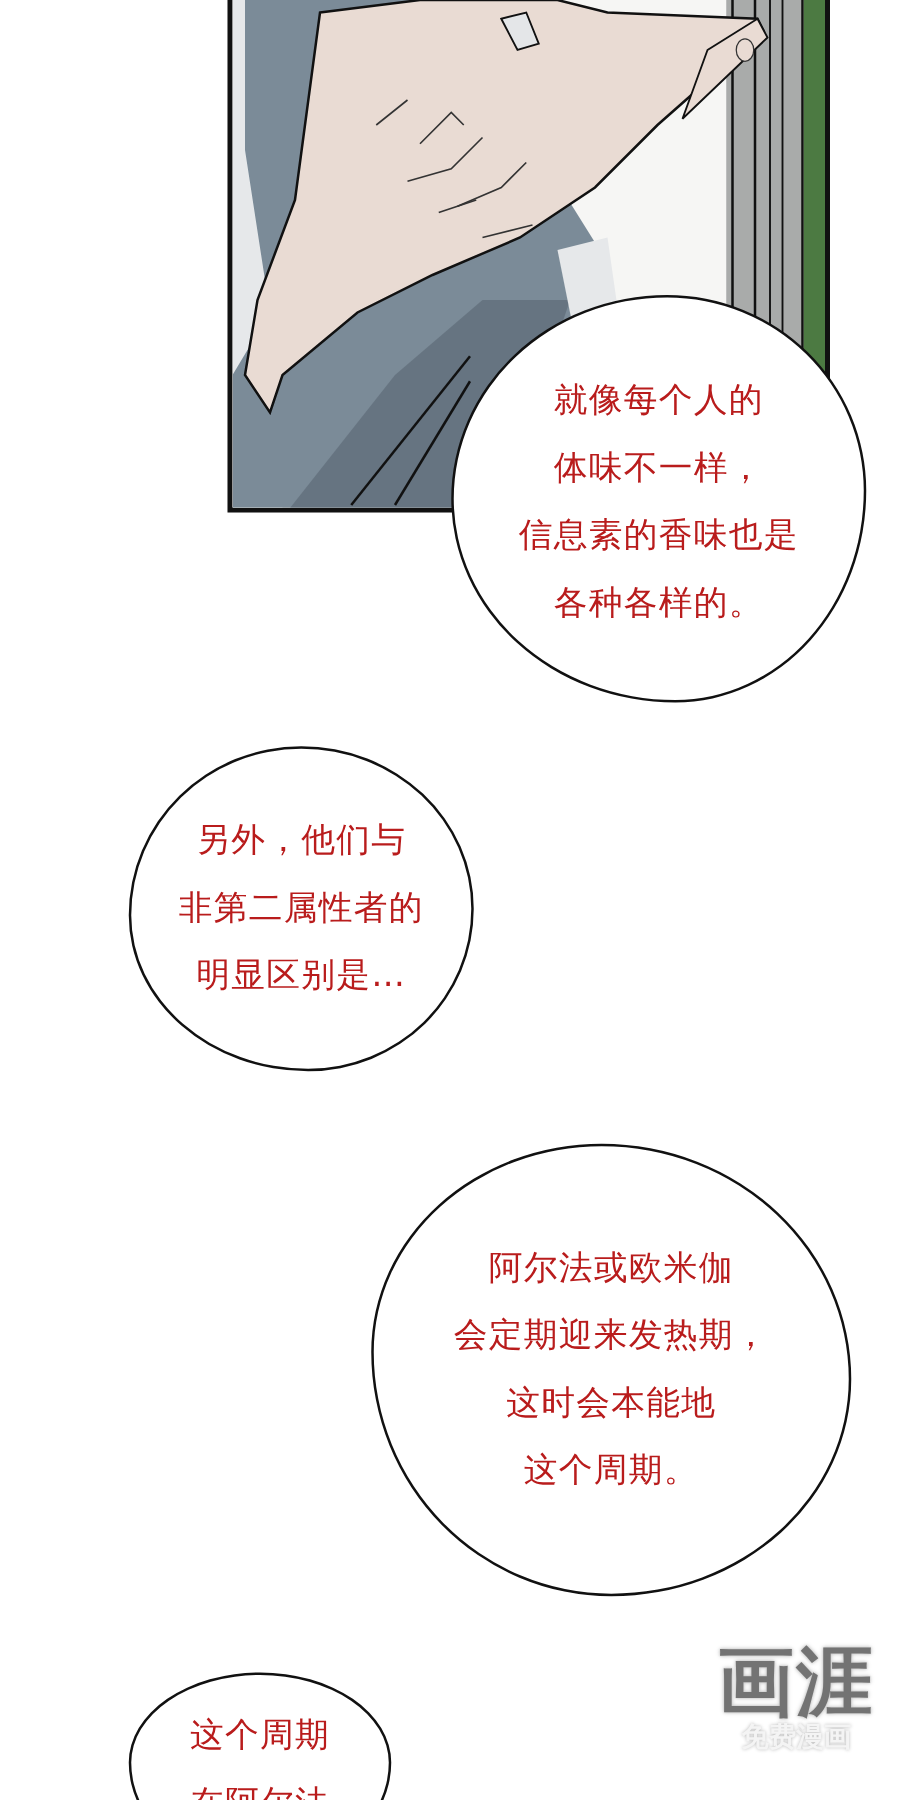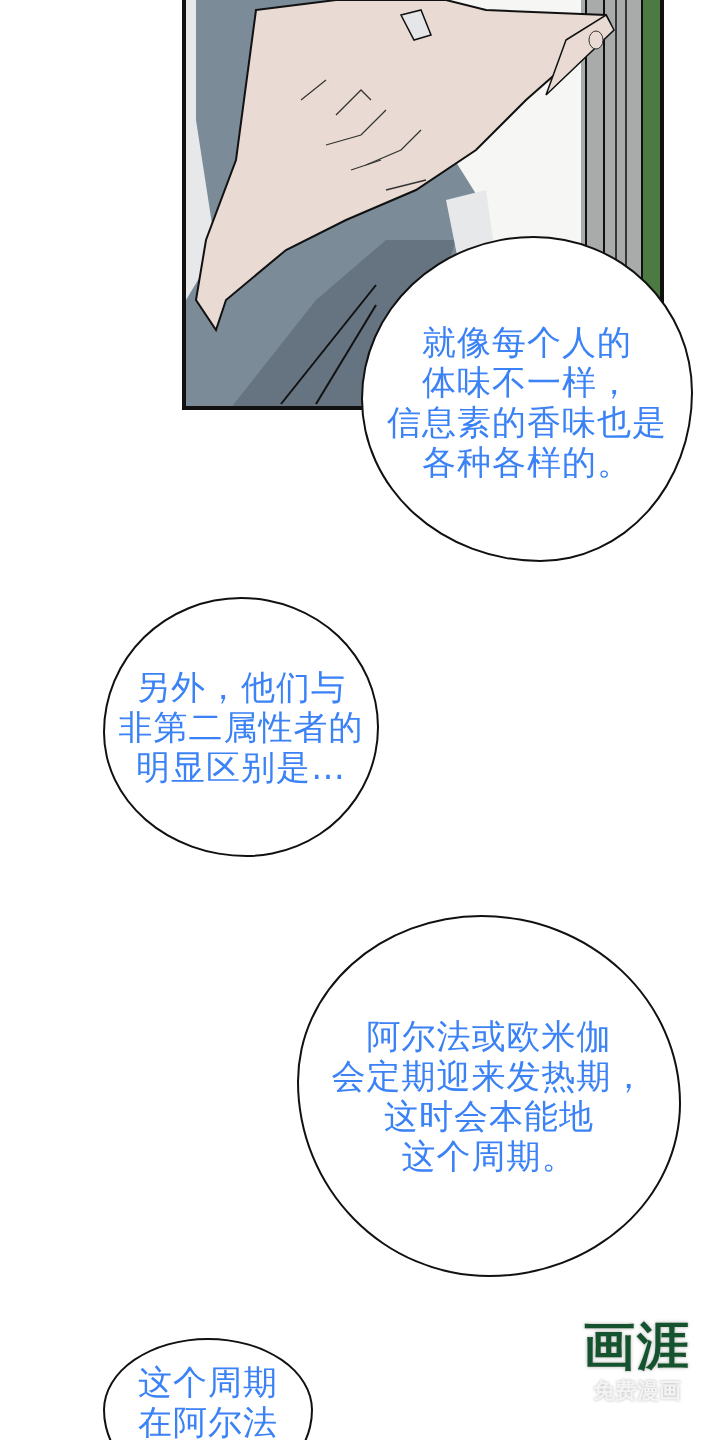--- a/index.html
+++ b/index.html
@@ -13,38 +13,38 @@
     border: 4px solid #111; box-sizing: border-box; overflow: hidden;
     background: #f4f4f2;
   }
   .panel svg { position: absolute; left: 0; top: 0; }
   .bubble {
     position: absolute; background: #fff; border: 2.5px solid #111;
     display: flex; align-items: center; justify-content: center;
     box-sizing: border-box;
   }
   .bubble .text {
-    text-align: center; color: #3b82f6; font-size: 34px; line-height: 40px;
+    text-align: center; color: #b91c1c; font-size: 27px; line-height: 54px;
     letter-spacing: 1px; white-space: pre;
   }
   #b1 { left: 361px; top: 236px; width: 332px; height: 326px;
         border-radius: 52% 48% 46% 54% / 50% 48% 52% 50%; }
   #b2 { left: 103px; top: 597px; width: 276px; height: 260px;
         border-radius: 50% 50% 48% 52% / 52% 50% 50% 48%; }
   #b3 { left: 297px; top: 915px; width: 384px; height: 362px;
         border-radius: 48% 52% 50% 50% / 46% 52% 48% 54%; }
   #b4 { left: 103px; top: 1338px; width: 210px; height: 160px;
         border-radius: 50% 50% 50% 50% / 45% 45% 55% 55%; align-items: flex-start; padding-top: 22px; }
   #b1 .text { padding-top: 6px; }
   .watermark {
     position: absolute; left: 562px; top: 1316px; width: 150px; height: 110px;
     text-align: center; color: #e2e2e2;
   }
-  .watermark .logo { font-size: 52px; font-weight: bold; line-height: 60px; letter-spacing: 2px;
-    color: #14532d; text-shadow: 0 0 4px #c8c8c8, 0 0 2px #bbb; }
+  .watermark .logo { font-size: 61px; font-weight: bold; line-height: 60px; letter-spacing: 2px;
+    color: #737373; text-shadow: 0 0 4px #c8c8c8, 0 0 2px #bbb; }
   .watermark .sub { font-size: 22px; line-height: 30px; color: #f4f4f4;
     text-shadow: 0 0 3px #b8b8b8; font-weight: bold; }
 </style>
 </head>
 <body>
 
 <div class="panel">
   <svg width="482" height="414" viewBox="0 0 482 414">
 
     <rect x="0" y="0" width="482" height="414" fill="#f6f6f4"></rect>

